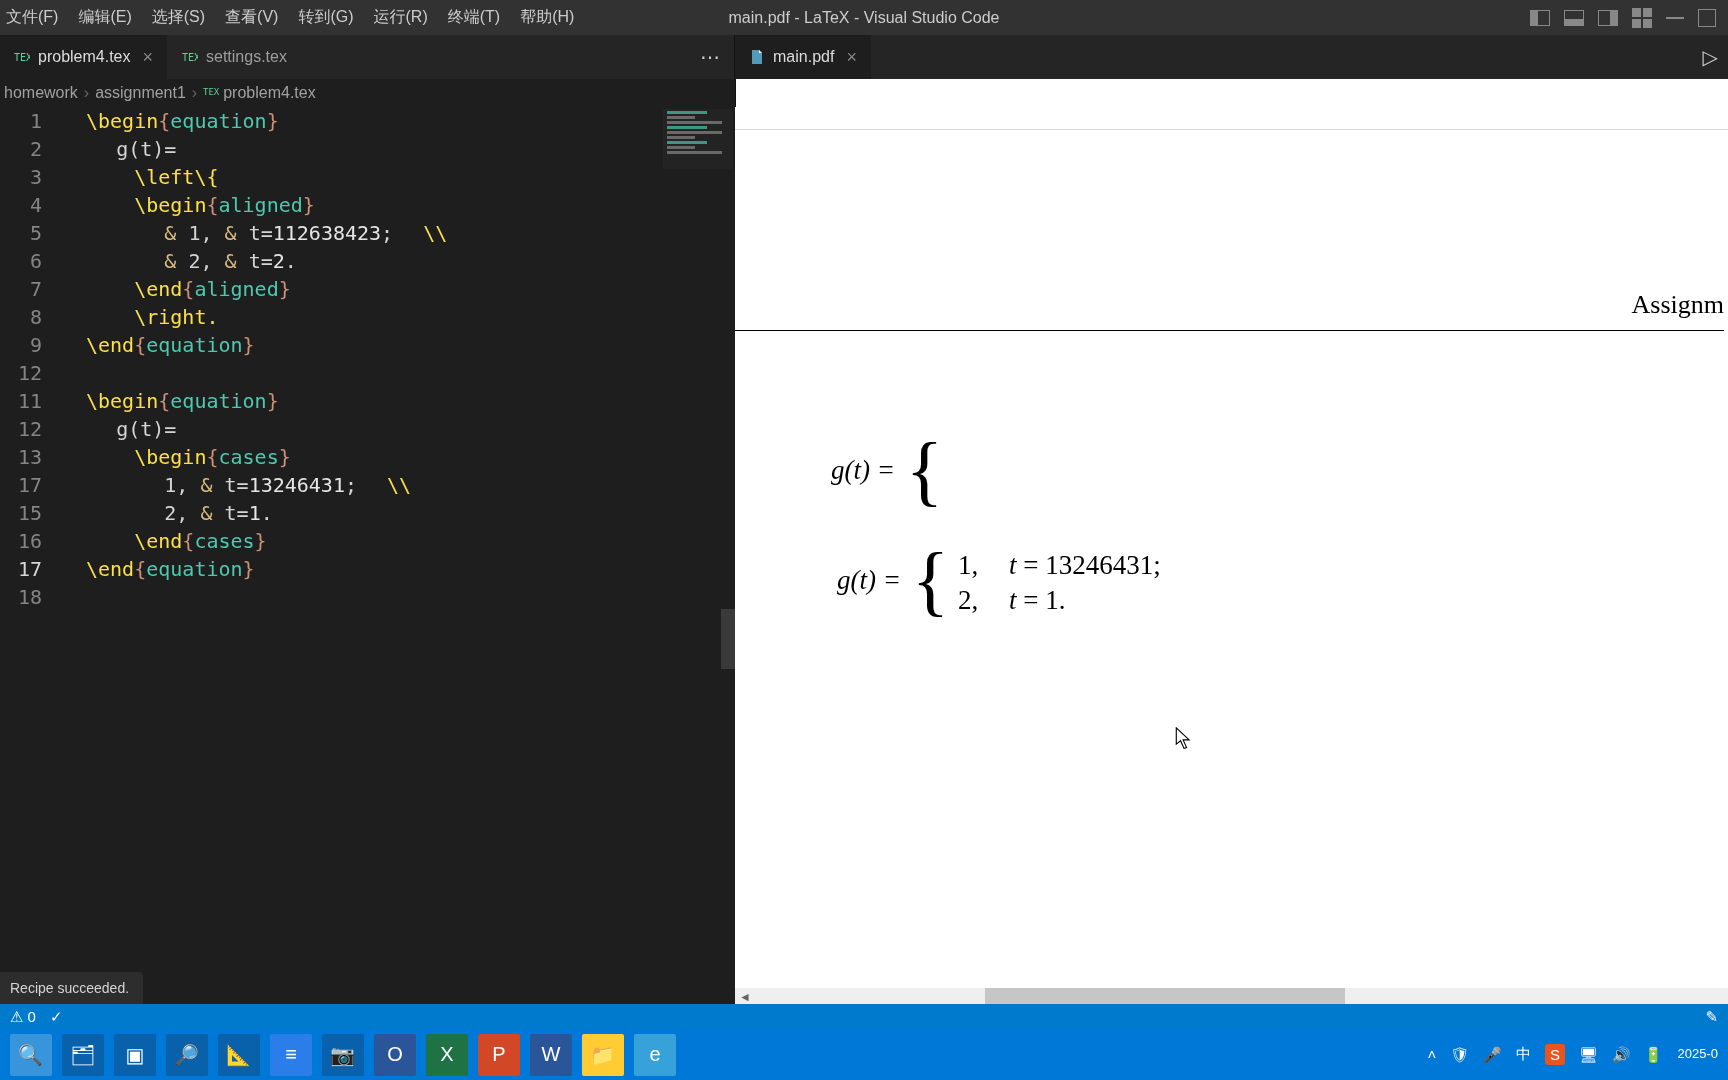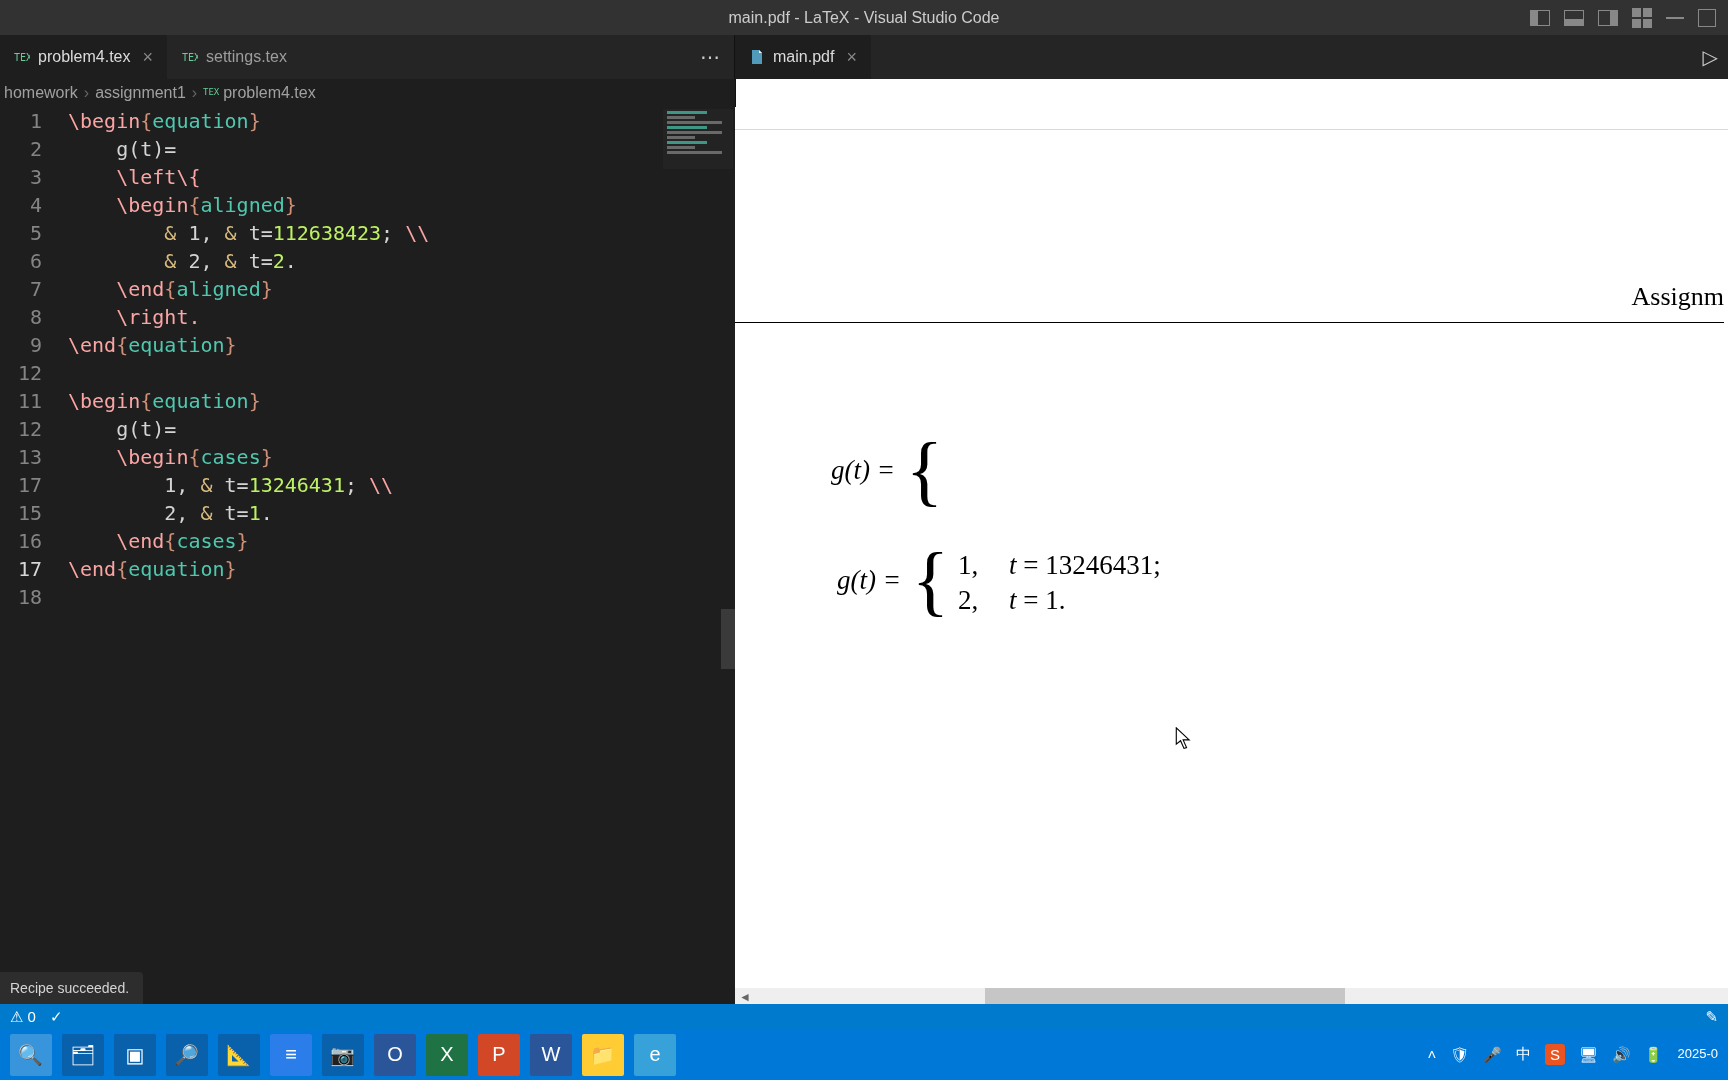--- a/index.html
+++ b/index.html
@@ -80,23 +80,23 @@
     font-family: Consolas, monospace; font-size: 20px; text-align: right;
     line-height: 28px; padding-right: 14px;
   }
   .ln.active { color: #d7d7d7; }
   .code {
     position: absolute; left: 68px; top: 0; right: 0;
     font-family: Consolas, monospace; font-size: 20px; line-height: 28px;
     white-space: pre;
   }
   .code-line { height: 28px; }
-  .c-kw   { color: #fca5a5; }
+  .c-kw   { color: #fde047; margin-left: 18px; }
   .c-name { color: #4ec9b0; }
-  .c-num  { color: #bef264; }
+  .c-num  { color: #e5e5e5; }
   .c-punc { color: #d4d4d4; }
   .c-curly{ color: #ce9178; }
   .c-amp  { color: #d7ba7d; }
   .minimap {
     position: absolute; right: 2px; top: 2px; width: 70px; height: 60px;
     background: #262626; opacity: .7;
   }
   .minimap .mm {
     height: 3px; margin: 2px 4px; background: #4ec9b0; width: 40px;
   }
@@ -112,21 +112,21 @@
   .preview-pane {
     flex: 1; background: #ffffff; position: relative; color: #000;
     font-family: "Times New Roman", serif;
   }
   .pdf-page {
     position: absolute; left: 0; top: 22px; bottom: 16px; right: 0;
     border-top: 1px solid #d9d9d9;
     overflow: hidden;
   }
   .pdf-header {
-    position: absolute; right: 4px; top: 152px;
+    position: absolute; right: 4px; top: 160px;
     border-bottom: 1.3px solid #000; padding-bottom: 10px;
     font-size: 26px; width: 100%; text-align: right;
   }
   .eq-block {
     position: absolute; font-size: 27px;
   }
   .eq1 { left: 96px; top: 278px; }
   .eq2 { left: 102px; top: 388px; }
   .gt { font-style: italic; }
   .brace {
@@ -179,20 +179,30 @@
   .layout-glyph.a::before{content:"";position:absolute;left:0;top:0;bottom:0;width:7px;background:#888;}
   .layout-glyph.b::before{content:"";position:absolute;left:0;right:0;bottom:0;height:6px;background:#888;}
   .layout-glyph.c::before{content:"";position:absolute;right:0;top:0;bottom:0;width:7px;background:#888;}
   .layout-glyph.grid{border:none;width:20px;height:20px;display:grid;grid-template-columns:1fr 1fr;grid-template-rows:1fr 1fr;gap:2px;}
   .layout-glyph.grid span{background:#888;}
 </style>
 </head>
 <body>
 
 <div class="titlebar">
+  <div class="menu-items" id="menu-items">
+      <div class="menu-item" style="padding-left: 2px;">文件(F)</div>
+      <div class="menu-item">编辑(E)</div>
+      <div class="menu-item">选择(S)</div>
+      <div class="menu-item">查看(V)</div>
+      <div class="menu-item">转到(G)</div>
+      <div class="menu-item">运行(R)</div>
+      <div class="menu-item">终端(T)</div>
+      <div class="menu-item">帮助(H)</div>
+    </div>
   <div class="titlebar-title">main.pdf - LaTeX - Visual Studio Code</div>
   <div class="title-controls">
     <span class="layout-glyph a"></span>
     <span class="layout-glyph b"></span>
     <span class="layout-glyph c"></span>
     <span class="layout-glyph grid">
         <span></span>
         <span></span>
         <span></span>
         <span></span>

